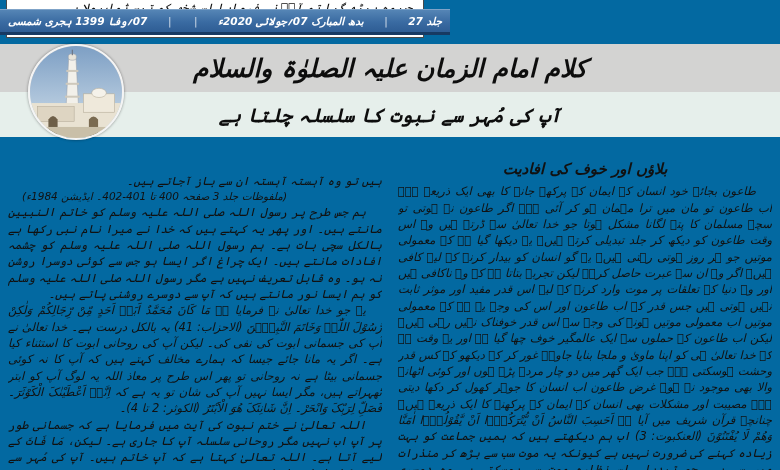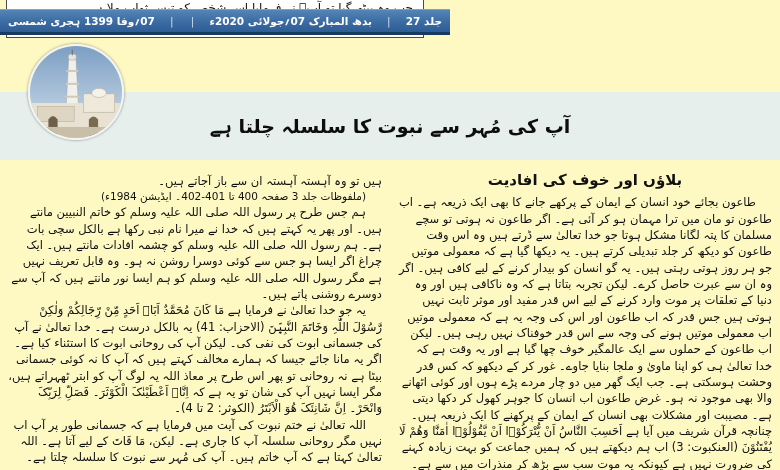--- a/index.html
+++ b/index.html
@@ -1,20 +1,20 @@
 <!DOCTYPE html>
 <html lang="ur" dir="rtl"><head>
 <meta charset="utf-8">
 <style>
   * { margin:0; padding:0; box-sizing:border-box; }
   html,body { background:#eee; }
   .page {
     position:relative; width:780px; height:470px; overflow:hidden;
-    background:#fef9c3; font-family:"DejaVu Sans", sans-serif; color:#111;
-    margin:0 auto; direction:rtl;
+    background:#0369a1; font-family:"DejaVu Sans", sans-serif; color:#111;
+    margin:0 auto; direction:rtl;font-style:italic;
   }
   
   .info-bar {
     position:absolute; top:9px; left:0; width:450px; height:26px; z-index:3;
     background:linear-gradient(#5585b5 0%, #3a6ba2 55%, #2e5d94 100%);
     border-bottom:3px solid #173a63; border-top:1px solid #7fa3c8;
     color:#fff; display:flex; direction:rtl; align-items:center;
     justify-content:space-between; padding:0 8px; font-size:10.5px; font-weight:bold;
     white-space:nowrap;
   }
@@ -27,40 +27,40 @@
   }
   .quote-line { font-size:12px; text-align:right; line-height:1.5; padding-top:14px; white-space:nowrap; overflow:hidden; }
   .quote-cite { font-size:11px; font-weight:bold; text-align:left; padding-left:22px; line-height:1.4; }
   
   .title-bar {
     position:absolute; top:44px; left:0; right:0; height:48px; background:#d3d3d2;
     display:flex; align-items:center; justify-content:center; z-index:1;
   }
   .title-text { font-size:25px; font-weight:bold; color:#0d0d0d; letter-spacing:1px; }
   .subtitle-bar {
-    position:absolute; top:92px; left:0; right:0; height:68px; background:#e6efeb;
+    position:absolute; top:92px; left:0; right:0; height:45px; background:#e6efeb;
     display:flex; align-items:center; justify-content:center; z-index:1;
   }
   .subtitle-text { font-size:19px; font-weight:bold; color:#0d0d0d; }
   
   .mosque-wrap {
     position:absolute; top:44px; right:682px; width:96px; height:96px; z-index:4;
     border-radius:50%; overflow:hidden; border:2px solid #f4f4f4;
     box-shadow:0 0 3px rgba(0,0,0,.45); right:auto; left:28px;
   }
   .mosque-wrap svg { display:block; width:100%; height:100%; }
   
   .body-cols {
     position:absolute; top:153px; right:8px; left:8px; bottom:0;
     display:flex; direction:rtl; gap:16px;
   }
   .col { flex:1 1 0; direction:rtl; text-align:justify; font-size:11.5px; line-height:1.42; overflow:hidden; }
-  .col p { margin:0; text-indent:16px;text-align:right; }
+  .col p { margin:0; text-indent:16px; }
   .col p.no-indent { text-indent:0;margin-top:20px; }
-  .col-heading { text-align:center; font-weight:bold; font-size:15px; margin:17px 0 3px; text-indent:0; }
+  .col-heading { text-align:center; font-weight:bold; font-size:15px; margin:6px 0 3px; text-indent:0; }
   .col-heading.big { font-size:18px; margin:4px 0 5px; }
   .cite-line { font-size:10.5px; text-align:left; text-indent:0; padding-left:14px; }
 </style>
 </head>
 <body>
 
 <div class="page">
 
   <div class="quote-box">
     <div class="quote-line">جب وہ بیٹھ گیا تو آپؐ نے فرمایا اس شخص کو تیس ثواب ملا ہے۔</div>
@@ -70,20 +70,23 @@
   <div class="info-bar">
     <span>جلد 27</span>
     <span class="sep">|</span>
     <span>بدھ المبارک 07؍جولائی 2020ء</span>
     <span class="sep">|</span>
     <span class="sep">|</span>
     <span>07؍وفا 1399 ہجری شمسی</span>
 
   </div>
 
+  <div class="title-bar">
+    <span class="title-text">کلام امام الزمان علیہ الصلوٰۃ والسلام</span>
+  </div>
   <div class="subtitle-bar">
     <span class="subtitle-text">آپ کی مُہر سے نبوت کا سلسلہ چلتا ہے</span>
   </div>
 
   <div class="mosque-wrap">
     <svg viewBox="0 0 100 100" aria-hidden="true">
       <defs>
         <linearGradient id="sky" x1="0" y1="0" x2="0" y2="1">
           <stop offset="0" stop-color="#7d9fc4"></stop>
           <stop offset="0.7" stop-color="#b9cde0"></stop>

